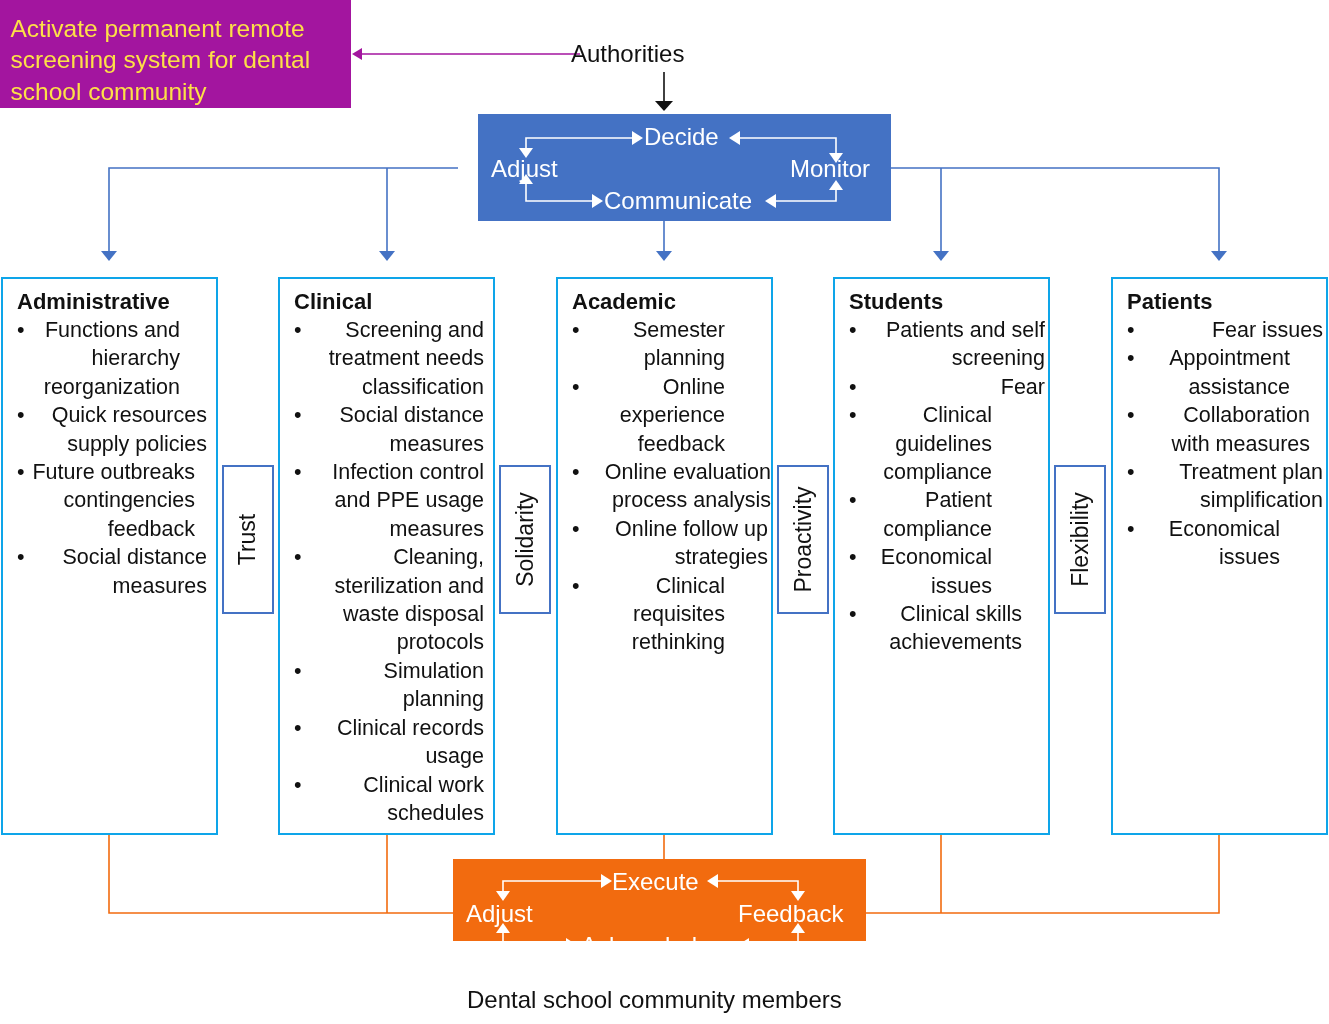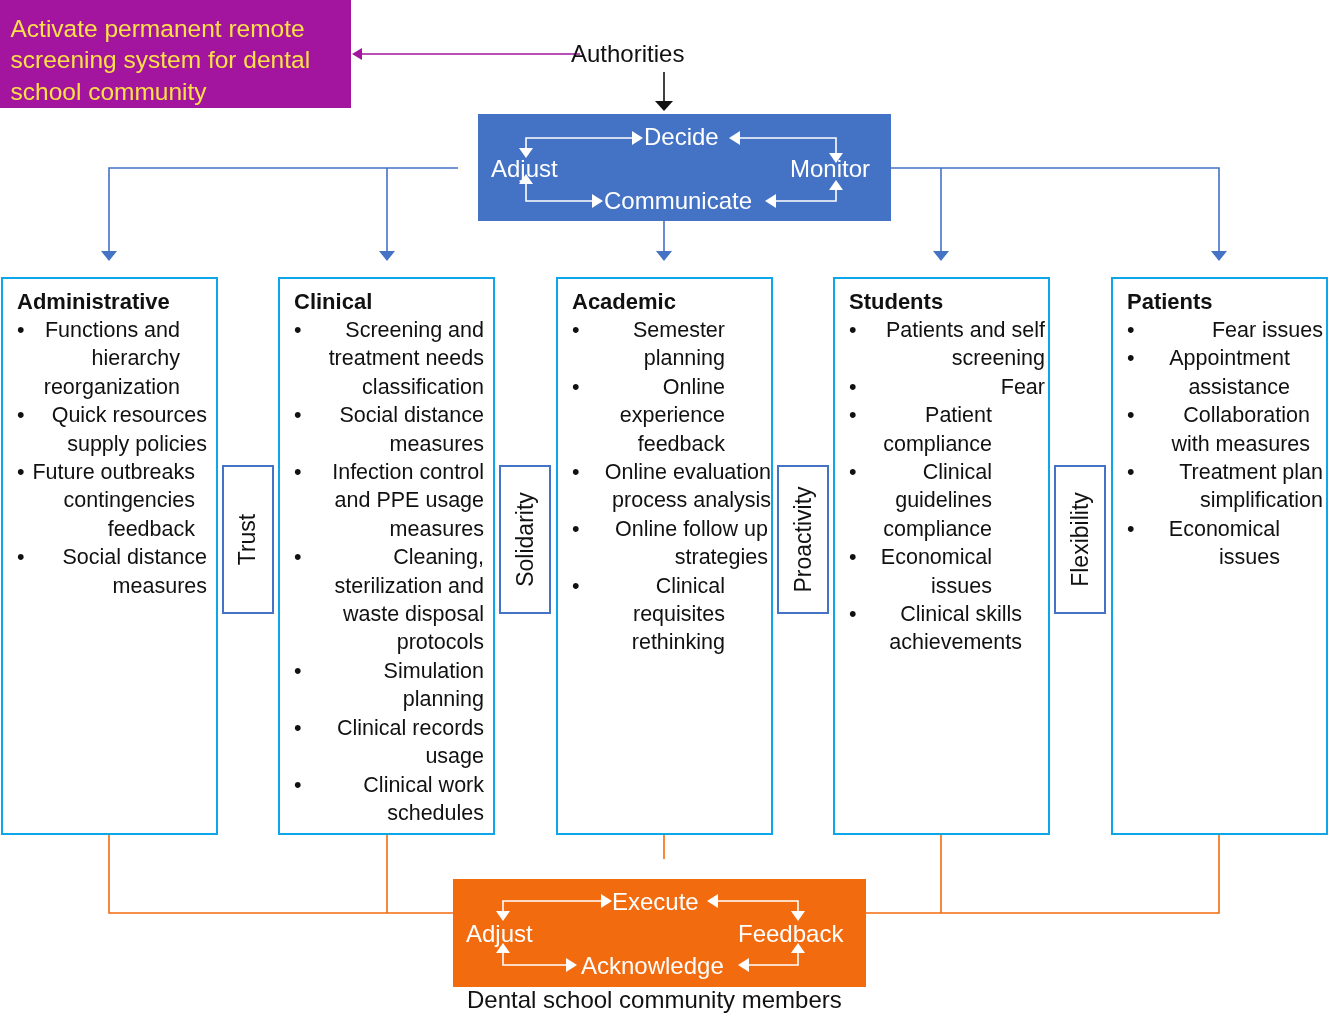--- a/index.html
+++ b/index.html
@@ -7,21 +7,21 @@
          font-family:"Liberation Sans", sans-serif; color:#111; }
   .abs { position:absolute; }
   #connectors { position:absolute; left:0; top:0; width:1329px; height:1024px; }
   .purple-box { left:0; top:0; width:351px; height:108px; background:#a3159f;
     color:#fde047; font-size:24.5px; line-height:31.5px; text-align:left;
     display:flex; align-items:center; justify-content:center; box-sizing:border-box; padding-top:12px; }
   .authorities { left:571px; top:40px; font-size:24px; }
   .footer-label { left:467px; top:986px; font-size:24px; }
   .cycle-box { box-sizing:border-box; color:#fff; }
   .blue-box { left:478px; top:114px; width:413px; height:107px; background:#4472c4; }
-  .orange-box { left:453px; top:859px; width:413px; height:108px; background:#f26b0f;margin-top:20px; }
+  .orange-box { left:453px; top:859px; width:413px; height:82px; background:#f26b0f; }
   .cyc-label { position:absolute; font-size:24px; color:#fff; white-space:nowrap; }
   .cat-box { position:absolute; top:261px; height:558px; box-sizing:border-box;
     border:2px solid #0ea5e9; background:#fff; padding:9px 0 0 14px;margin-top:16px; }
   .cat-title { font-weight:bold; font-size:22px; line-height:28px; }
   .cat-list { list-style:none; margin:0; padding:0; font-size:21.5px; line-height:28.4px; }
   .cat-list li { position:relative; padding-left:13px;text-align:right; }
   .cat-list li::before { content:"\2022"; position:absolute; left:0; top:0; }
   .value-box { position:absolute; box-sizing:border-box; border:2px solid #4472c4; background:#fff;
     display:flex; align-items:center; justify-content:center; }
   .value-box span { display:block; transform:rotate(-90deg); white-space:nowrap; font-size:23px; }
@@ -138,22 +138,22 @@
     <li>Online follow up strategies</li>
     <li style="width:140px;">Clinical requisites rethinking</li>
   </ul>
 </div>
 
 <div class="cat-box" style="left:833px;width:217px;">
   <div class="cat-title">Students</div>
   <ul class="cat-list" style="width:196px;">
     <li>Patients and self screening</li>
     <li>Fear</li>
+    <li style="width:130px;">Clinical guidelines compliance</li>
     <li style="width:130px;">Patient compliance</li>
-    <li style="width:130px;">Clinical guidelines compliance</li>
     <li style="width:130px;">Economical issues</li>
     <li style="width:160px;">Clinical skills achievements</li>
   </ul>
 </div>
 
 <div class="cat-box" style="left:1111px;width:217px;">
   <div class="cat-title">Patients</div>
   <ul class="cat-list" style="width:196px;">
     <li>Fear issues</li>
     <li style="width:150px;">Appointment assistance</li>

